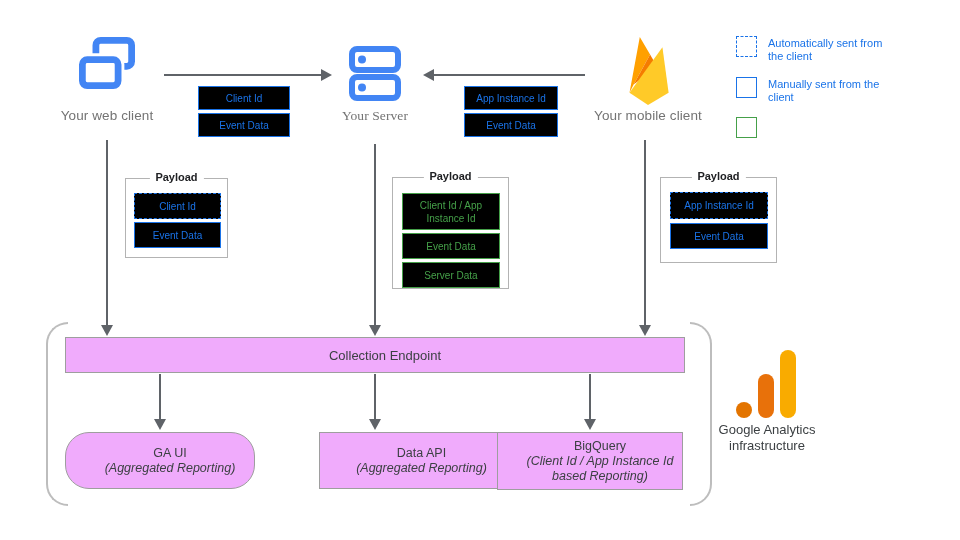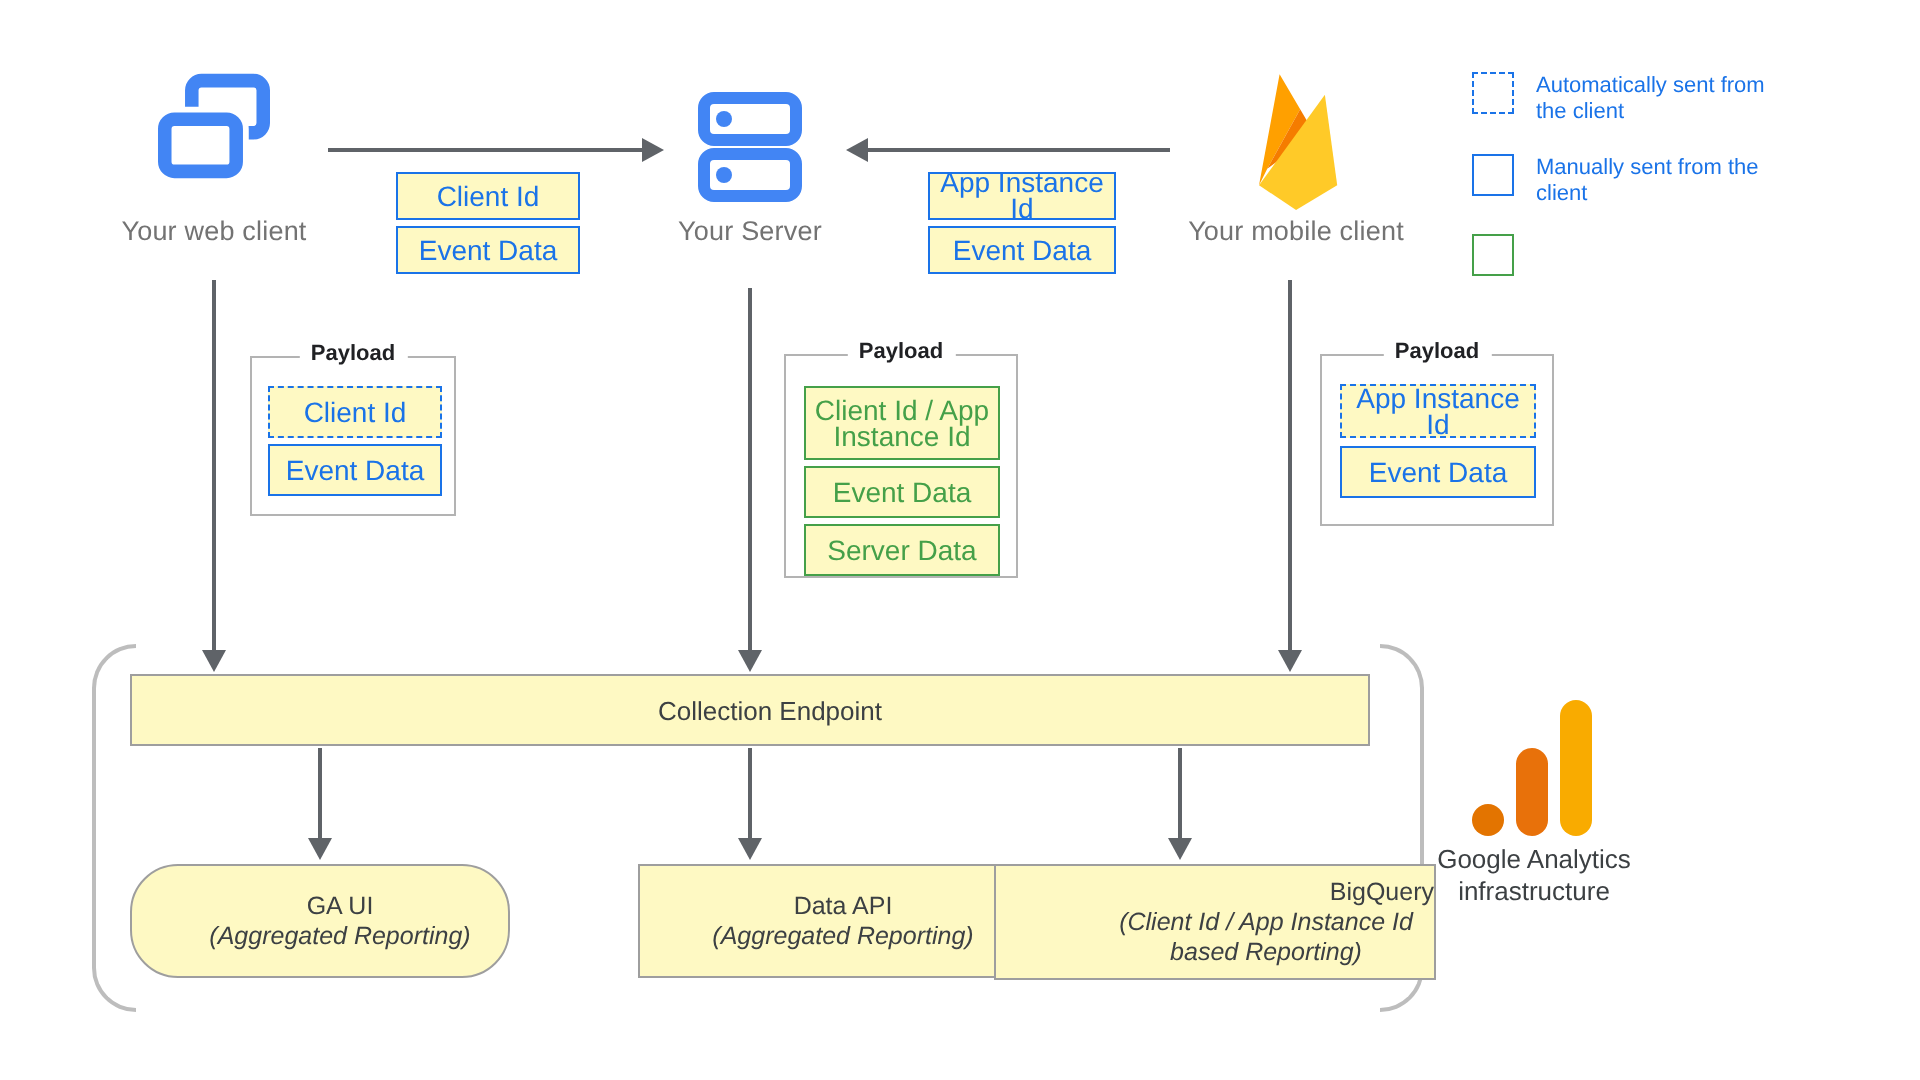--- a/index.html
+++ b/index.html
@@ -7,30 +7,30 @@
          font-family:"Liberation Sans",sans-serif;}
   .abs{position:absolute;}
   .node-label{font-size:13.5px;color:#737373;text-align:center;letter-spacing:.1px;}
   
   .hline{height:2px;background:#5f6368;}
   .vline{width:2px;background:#5f6368;}
   .ah-right{width:0;height:0;border-top:6px solid transparent;border-bottom:6px solid transparent;border-left:11px solid #5f6368;}
   .ah-left{width:0;height:0;border-top:6px solid transparent;border-bottom:6px solid transparent;border-right:11px solid #5f6368;}
   .ah-down{width:0;height:0;border-left:6px solid transparent;border-right:6px solid transparent;border-top:11px solid #5f6368;}
   
-  .tag{background:#fef9c3;border:1.5px solid #1a73e8;color:#1a73e8;font-size:14px;
+  .tag{background:#000000;border:1.5px solid #1a73e8;color:#1a73e8;font-size:10px;
        display:flex;align-items:center;justify-content:center;text-align:center;line-height:13px;box-sizing:border-box;}
   .tag.dashed{border-style:dashed;}
   .tag.green{border-color:#45a049;color:#45a049;}
   
   .group{border:1px solid #b3b3b3;background:#fff;box-sizing:border-box;}
   .group-label{position:absolute;top:-8px;left:50%;transform:translateX(-50%);background:#fff;
                padding:0 6px;font-size:11px;font-weight:bold;color:#202124;white-space:nowrap;}
   
-  .infra-box{border:1px solid #9e9e9e;background:#fef9c3;color:#3c4043;font-size:12.5px;line-height:15px;
+  .infra-box{border:1px solid #9e9e9e;background:#f0abfc;color:#3c4043;font-size:12.5px;line-height:15px;
              display:flex;flex-direction:column;align-items:center;justify-content:center;text-align:center;box-sizing:border-box;padding-left:20px;}
   .subtitle{font-style:italic;}
   
   .bracket-left{border:2px solid #bdbdbd;border-right:none;border-radius:26px 0 0 26px;box-sizing:border-box;}
   .bracket-right{border:2px solid #bdbdbd;border-left:none;border-radius:0 26px 26px 0;box-sizing:border-box;}
   
   .legend-sq{width:21px;height:21px;background:#fff;border:1.5px solid #1a73e8;box-sizing:border-box;}
   .legend-sq.dashed{border-style:dashed;}
   .legend-sq.green{border-color:#45a049;}
   .legend-text{font-size:11px;line-height:13px;color:#1a73e8;}
@@ -52,21 +52,21 @@
   <div class="abs node-label" style="left:37px;top:108px;width:140px;">Your web client</div>
 
   <div class="abs" style="left:349px;top:46px;width:52px;height:56px;">
     <svg width="52" height="56" viewBox="0 0 52 56">
       <rect x="3" y="3" width="46" height="21" rx="5" fill="#fff" stroke="#4285F4" stroke-width="6"></rect>
       <circle cx="13" cy="13.5" r="4" fill="#4285F4"></circle>
       <rect x="3" y="31" width="46" height="21" rx="5" fill="#fff" stroke="#4285F4" stroke-width="6"></rect>
       <circle cx="13" cy="41.5" r="4" fill="#4285F4"></circle>
     </svg>
   </div>
-  <div class="abs node-label" style="left:315px;top:108px;width:120px;">Your Server</div>
+  <div class="abs node-label" style="left:315px;top:108px;width:120px;font-family:Liberation Serif, serif;">Your Server</div>
 
   <div class="abs" style="left:617px;top:34px;width:60px;height:72px;">
     <svg width="60" height="72" viewBox="0 0 56 70">
       <path d="M11,57 L21,3 L31,20 L15,49 Z" fill="#FFA000"></path>
       <path d="M15,49 L31,20 L38,32 Z" fill="#F57C00"></path>
       <path d="M11,57 L43,13 L49,57 L29,69 Z" fill="#FFCA28"></path>
     </svg>
   </div>
   <div class="abs node-label" style="left:578px;top:108px;width:140px;">Your mobile client</div>
 
@@ -133,21 +133,21 @@
   <div class="abs ah-down" style="left:584px;top:419px;"></div>
 
   <div class="abs infra-box" style="left:65px;top:432px;width:190px;height:57px;border-radius:24px;">
     <div>GA UI</div>
     <div class="subtitle">(Aggregated Reporting)</div>
   </div>
   <div class="abs infra-box" style="left:283px;top:432px;width:185px;height:57px;margin-left:36px;">
     <div>Data API</div>
     <div class="subtitle">(Aggregated Reporting)</div>
   </div>
-  <div class="abs infra-box" style="left:497px;top:432px;width:221px;height:58px;align-items:flex-end;">
+  <div class="abs infra-box" style="left:497px;top:432px;width:186px;height:58px;">
     <div>BigQuery</div>
     <div class="subtitle" style="width:168px;">(Client Id / App Instance Id based Reporting)</div>
   </div>
 
   <div class="abs" style="left:736px;top:350px;width:60px;height:68px;">
     <svg width="60" height="68" viewBox="0 0 60 68">
       <rect x="44" y="0" width="16" height="68" rx="8" fill="#F9AB00"></rect>
       <rect x="22" y="24" width="16" height="44" rx="8" fill="#E8710A"></rect>
       <circle cx="8" cy="60" r="8" fill="#E37400"></circle>
     </svg>

